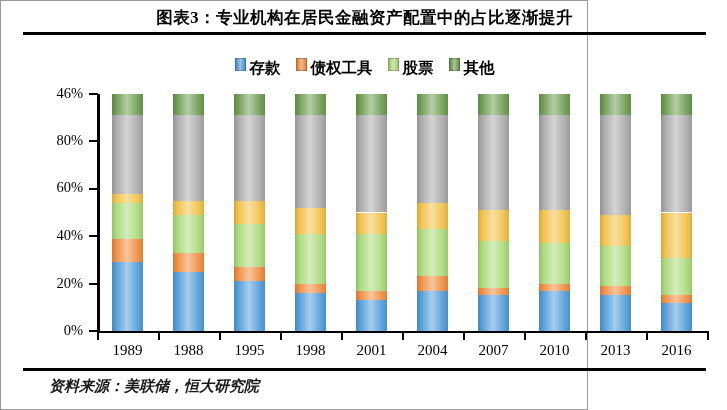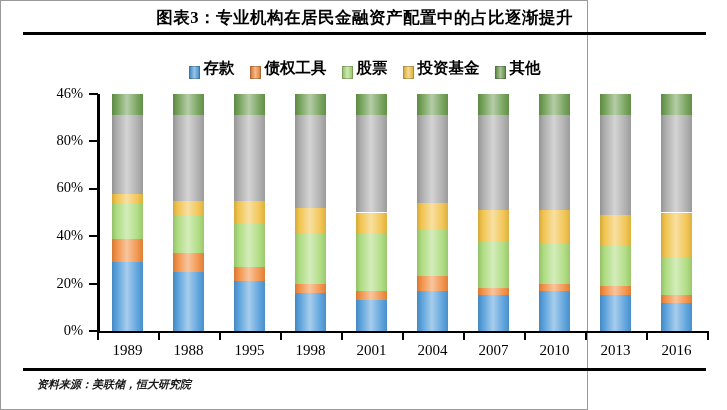--- a/index.html
+++ b/index.html
@@ -37,21 +37,21 @@
 
   
   #legend {
     position: absolute;
     top: 57px; left: 0; width: 727px;
     display: flex;
     justify-content: center;
     align-items: center;
     gap: 15px;
   }
-  .legend-item { display: flex; align-items: flex-end; gap: 4px; }
+  .legend-item { display: flex; align-items: flex-start; gap: 4px; }
   .legend-swatch {
     width: 11px; height: 13px;
     display: inline-block;
     border: 0.5px solid rgba(0,0,0,0.22);
   }
   .legend-label {
     font-size: 15.5px;
     font-weight: 700;
     color: #000;
     white-space: nowrap;
@@ -113,22 +113,22 @@
   }
 
   
   #footer-rule {
     position: absolute;
     left: 22px; top: 367px; width: 683px; height: 2.5px;
     background: #000;
   }
   #source-text {
     position: absolute;
-    left: 36px; top: 376px;
-    font-size: 11px;
+    left: 48px; top: 376px;
+    font-size: 15px;
     font-style: italic;
     font-weight: 700;
     color: #1a1a1a;
     font-family: "Liberation Serif", "DejaVu Serif", serif;
   }
   #watermark {
     position: absolute;
     right: 22px; top: 374px;
     display: flex; align-items: center; gap: 5px;
     opacity: 0.40;
@@ -155,24 +155,20 @@
         <span class="legend-swatch" style="background: linear-gradient(to right, rgb(71, 140, 195) 0%, rgb(153, 197, 233) 48%, rgb(74, 146, 204) 100%);"></span>
         <span class="legend-label">存款</span>
       </div>
       <div class="legend-item">
         <span class="legend-swatch" style="background: linear-gradient(to right, rgb(216, 124, 54) 0%, rgb(246, 187, 142) 48%, rgb(226, 130, 56) 100%);"></span>
         <span class="legend-label">债权工具</span>
       </div>
       <div class="legend-item">
         <span class="legend-swatch" style="background: linear-gradient(to right, rgb(151, 195, 107) 0%, rgb(205, 233, 176) 48%, rgb(158, 204, 112) 100%);"></span>
         <span class="legend-label">股票</span>
-      </div>
-      <div class="legend-item">
-        <span class="legend-swatch" style="background: linear-gradient(to right, rgb(216, 173, 61) 0%, rgb(246, 218, 147) 48%, rgb(226, 180, 64) 100%);"></span>
-        <span class="legend-label">投资基金</span>
       </div>
       <div class="legend-item">
         <span class="legend-swatch" style="background: linear-gradient(to right, rgb(96, 140, 70) 0%, rgb(169, 197, 152) 48%, rgb(101, 146, 73) 100%);"></span>
         <span class="legend-label">其他</span>
       </div>
     </div>
 
   <div id="plot-wrap">
     <div id="axis-y-line"></div>
     <div id="axis-x-line"></div>

